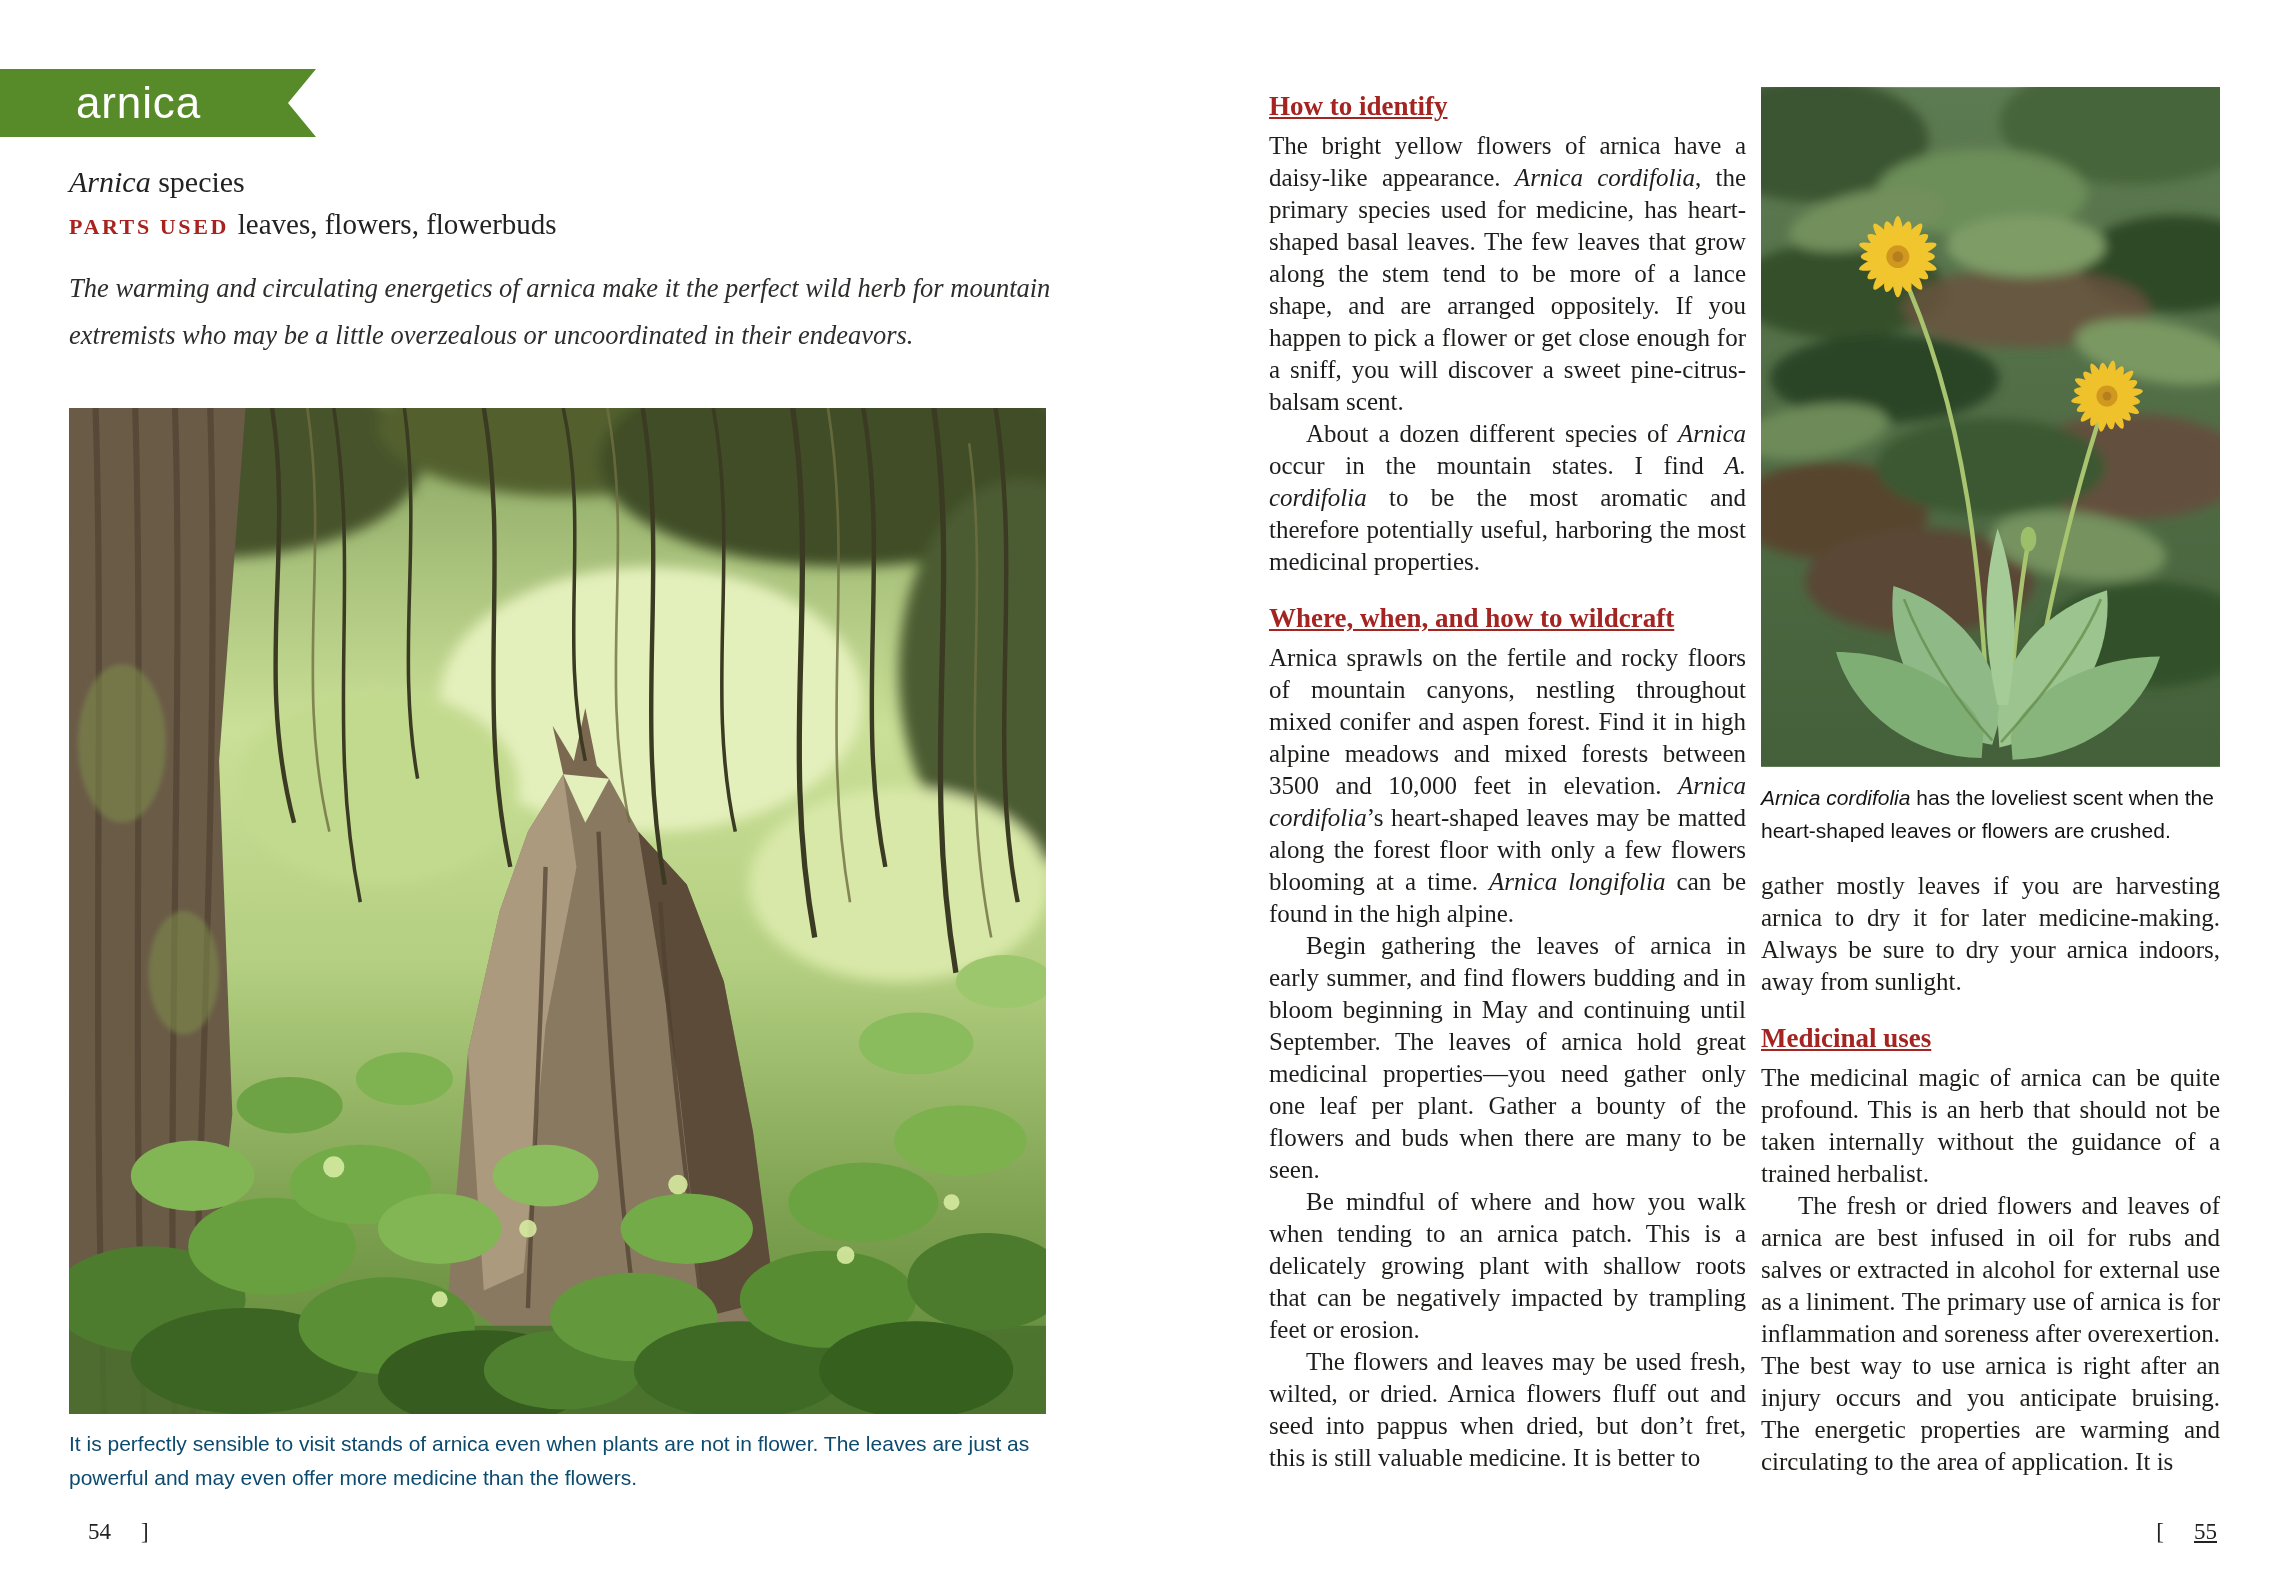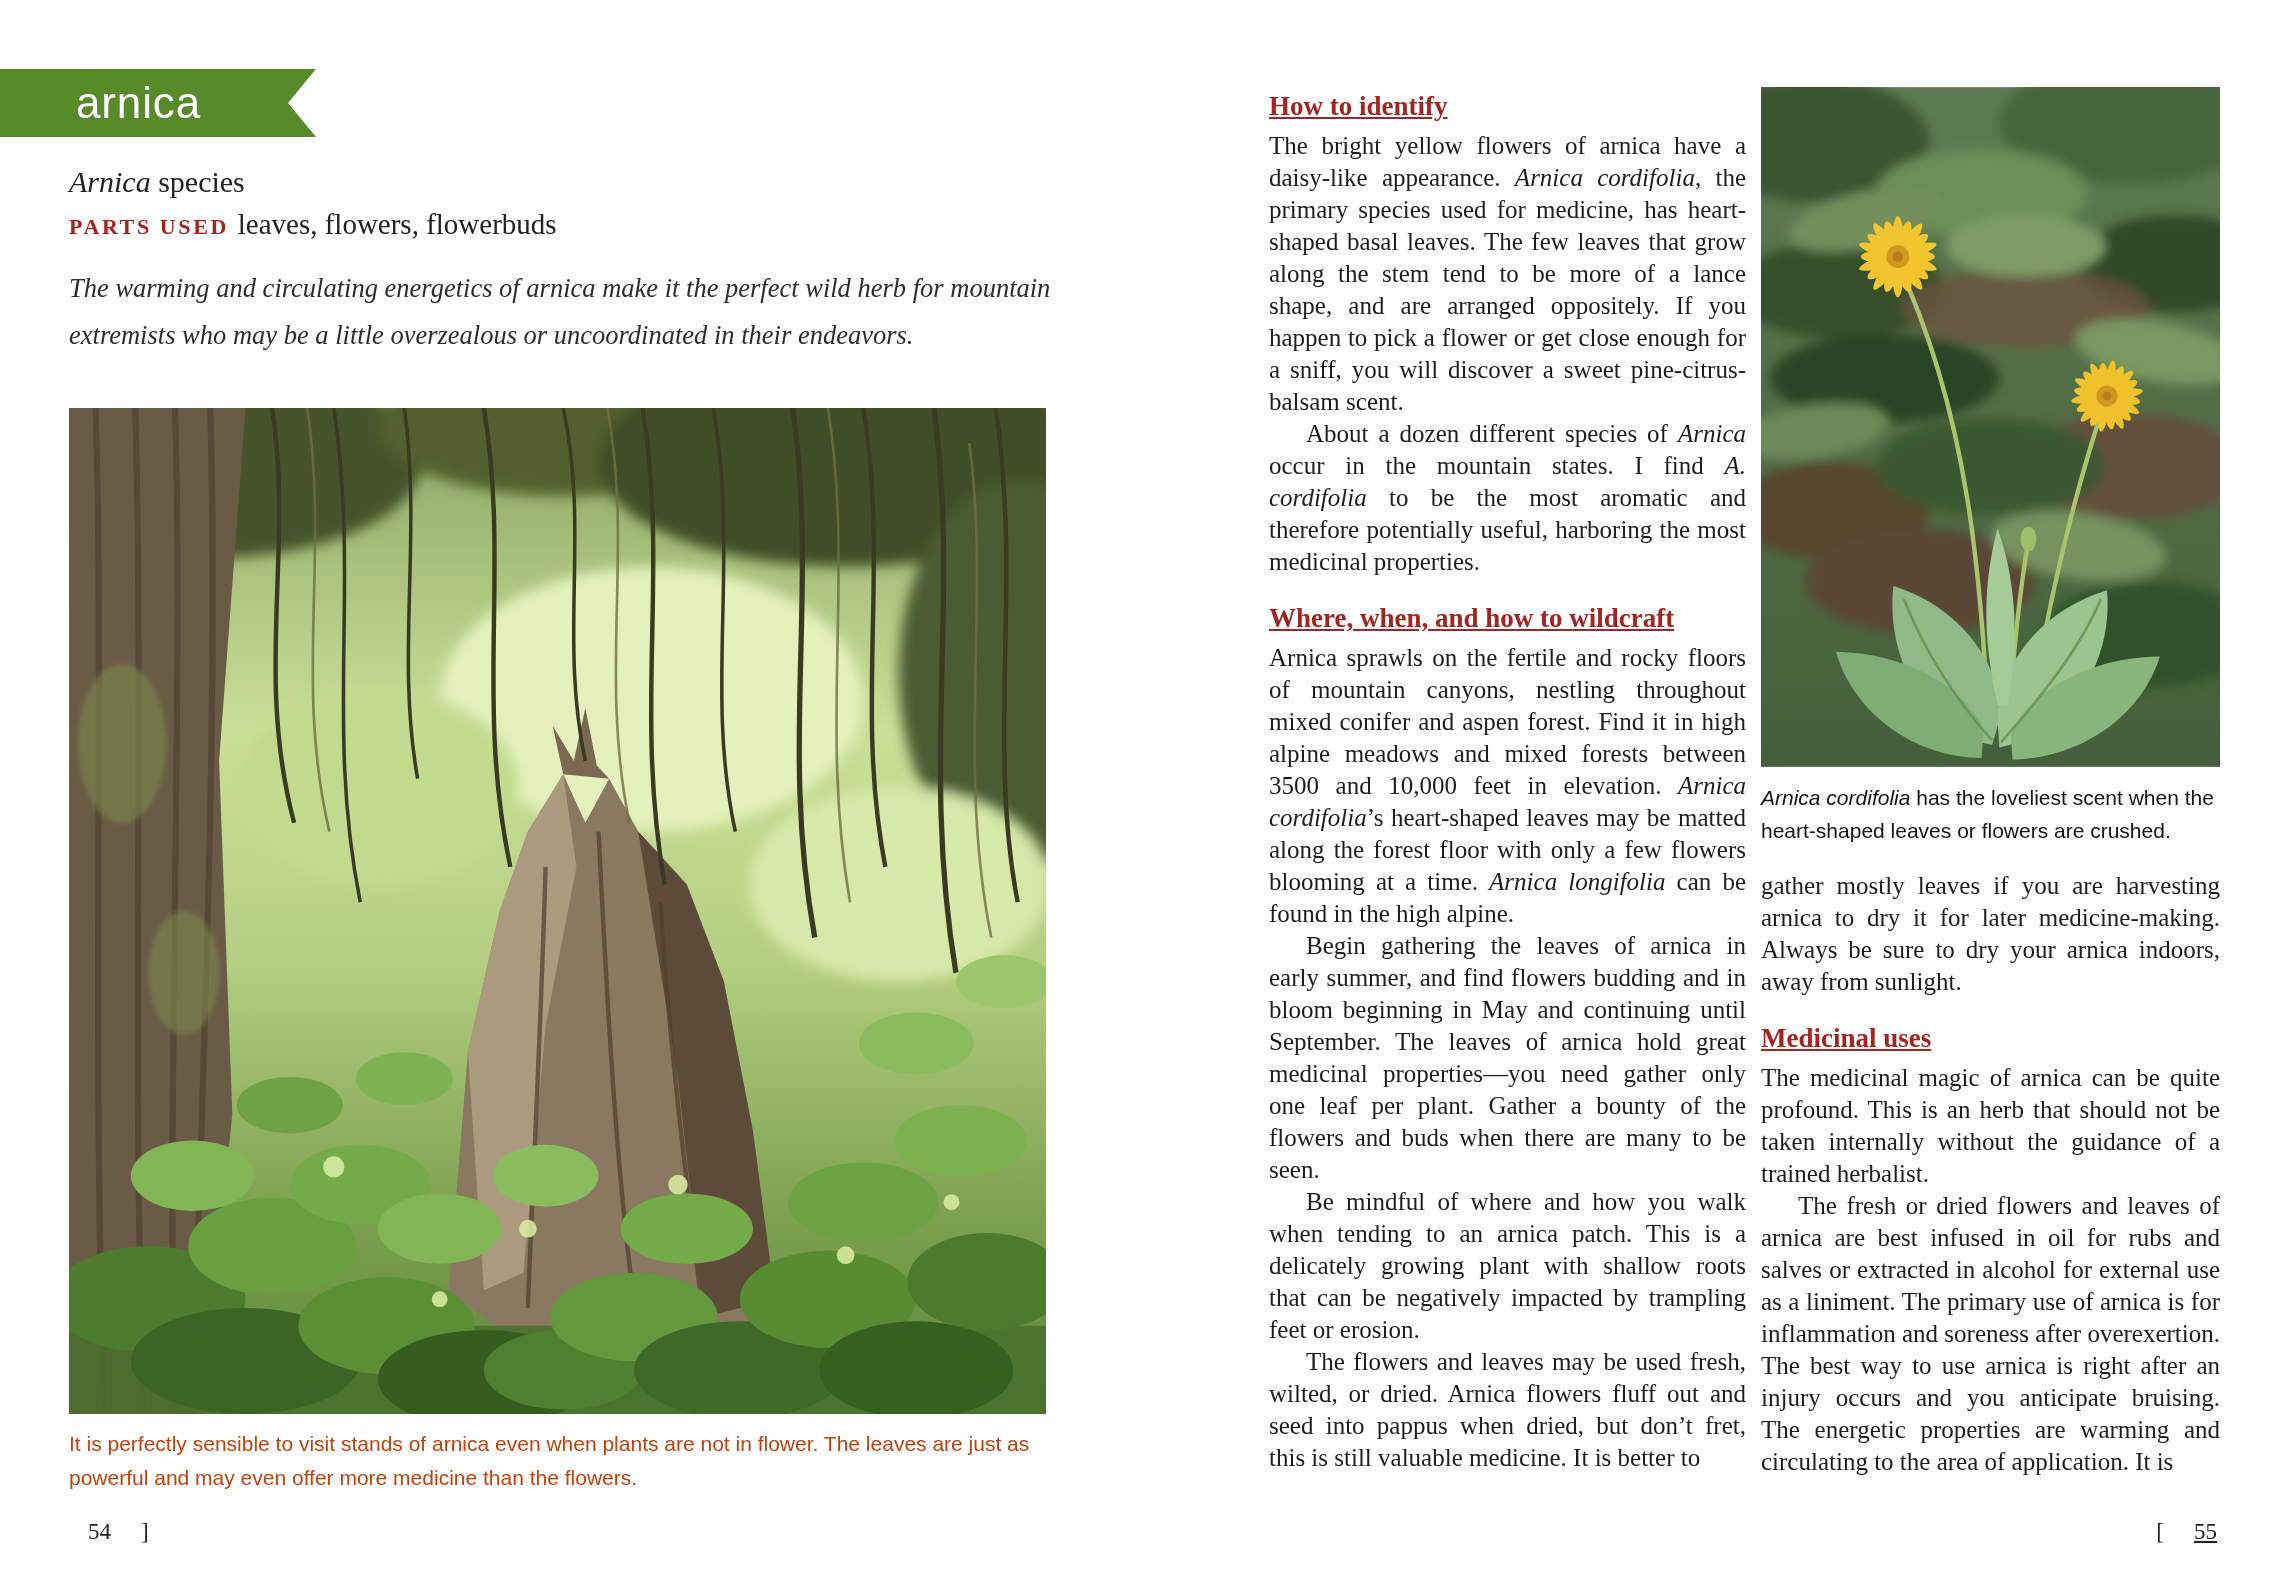--- a/index.html
+++ b/index.html
@@ -16,21 +16,21 @@
   .parts-line{position:absolute;left:69px;top:207px;font:29px/35px "Liberation Serif",serif;color:#222;}
   .parts-label{font:bold 22px/35px "Liberation Serif",serif;color:#a8221e;letter-spacing:2.6px;margin-right:8.8px;}
 
   .intro{position:absolute;left:69px;top:265px;width:998px;
          font:italic 26.5px/47px "Liberation Serif",serif;color:#2e2d2b;}
 
   .photo-left{position:absolute;left:69px;top:408px;width:977px;height:1006px;overflow:hidden;}
   .photo-left svg{display:block;}
 
   .caption-left{position:absolute;left:69px;top:1427px;width:962px;
-                font:21px/34px "Liberation Sans",sans-serif;color:#c2410c;}
+                font:21px/34px "Liberation Sans",sans-serif;color:#0c4a6e;}
 
   .folio{position:absolute;top:1519px;font:23px/26.5px "Liberation Serif",serif;color:#222;}
   .folio-left{left:88px;}
   .folio-left .brk{margin-left:30px;}
   .folio-right{right:78px;text-align:right;text-decoration:underline;}
   .folio-right .brk{margin-right:30px;}
 
   
   .col{position:absolute;}
   .col p{margin:0;text-align:justify;font:25px/32px "Liberation Serif",serif;color:#1e1d1b;}

